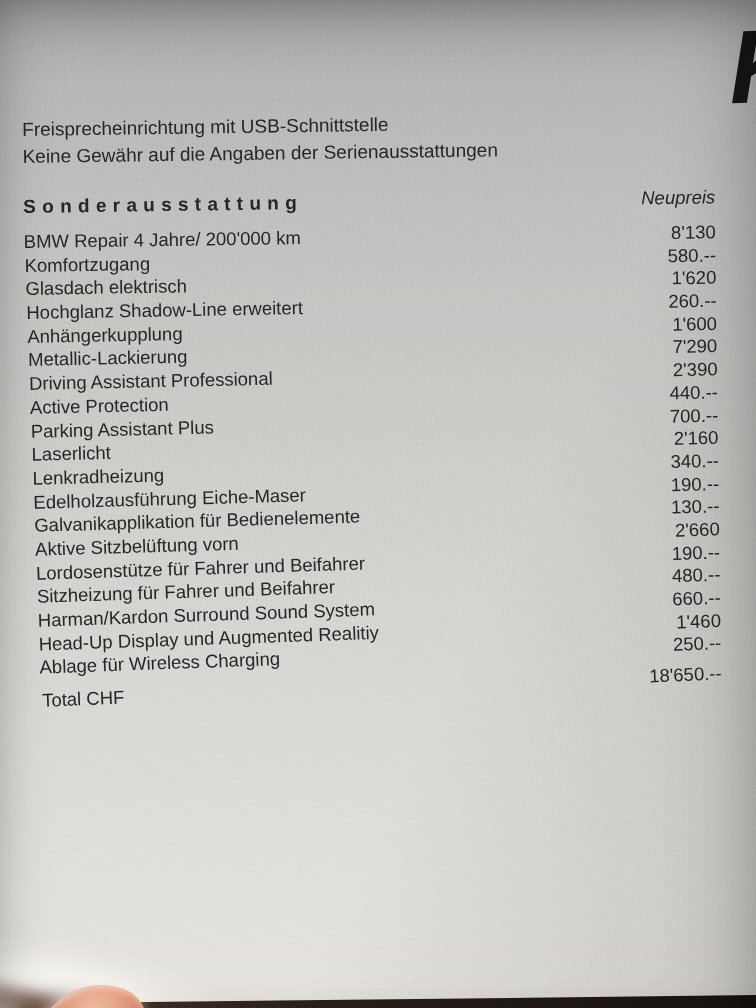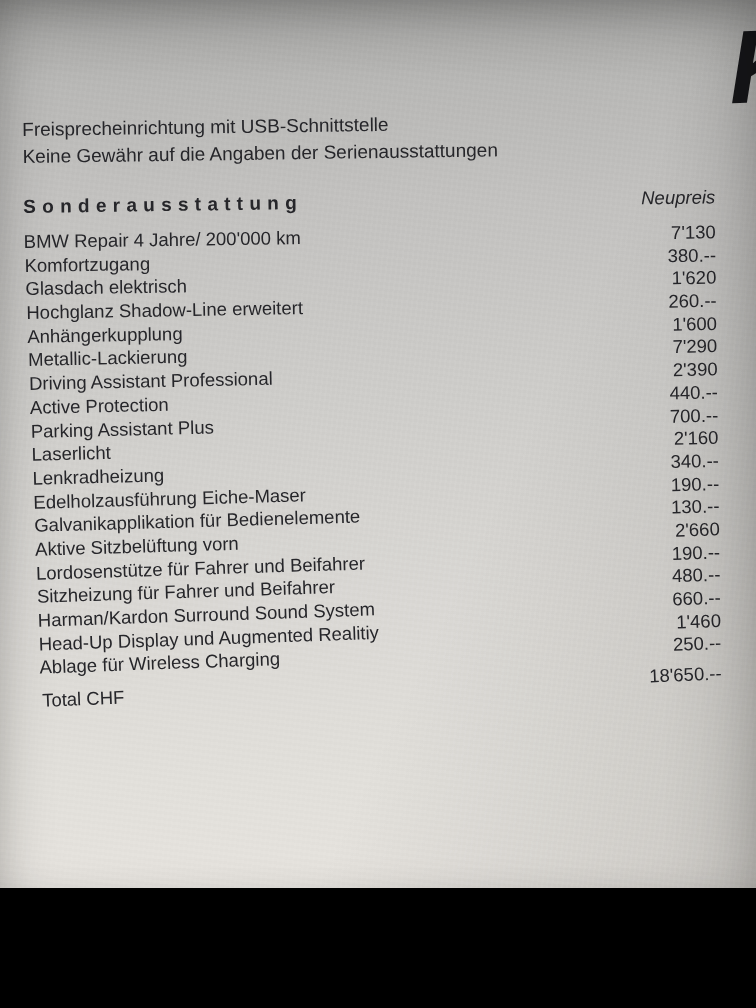--- a/index.html
+++ b/index.html
@@ -1,18 +1,18 @@
 <!DOCTYPE html>
 <html><head>
 <meta charset="utf-8">
 <style>
   html,body { margin:0; padding:0; background:#000; }
   .photo {
     position:relative;
-    width:756px; height:888px;
+    width:756px; height:1008px;
     overflow:hidden;
     font-family:"Liberation Sans", sans-serif;
     background:
       linear-gradient(115deg, rgba(0,0,0,0) 62%, rgba(0,0,0,0.12) 100%),
       linear-gradient(180deg, #b2b2b0 0%, #c3c2c0 22%, #cfcecb 45%, #dbd9d5 68%, #e3e1dc 88%, #e7e4df 100%);
   }
   .photo::after {
     content:""; position:absolute; inset:0; pointer-events:none;
     box-shadow:
       inset 26px 0 60px -34px rgba(0,0,0,0.28),
@@ -107,25 +107,25 @@
 
     <div class="header-row">
       <span class="section-title">Sonderausstattung</span>
       <span class="price-header">Neupreis</span>
     </div>
 
     <div class="items">
 
     <div class="row" style="transform: rotate(0deg);">
         <span class="label" style="padding-left: 0px;">BMW Repair 4 Jahre/ 200'000 km</span>
-        <span class="price">7'130</span>
+        <span class="price">8'130</span>
       </div>
         <div class="row" style="transform: rotate(-0.07deg);">
         <span class="label" style="padding-left: 0.55px;">Komfortzugang</span>
-        <span class="price">380.--</span>
+        <span class="price">580.--</span>
       </div>
         <div class="row" style="transform: rotate(-0.14deg);">
         <span class="label" style="padding-left: 1.1px;">Glasdach elektrisch</span>
         <span class="price">1'620</span>
       </div>
         <div class="row" style="transform: rotate(-0.21deg);">
         <span class="label" style="padding-left: 1.65px;">Hochglanz Shadow-Line erweitert</span>
         <span class="price">260.--</span>
       </div>
         <div class="row" style="transform: rotate(-0.28deg);">

